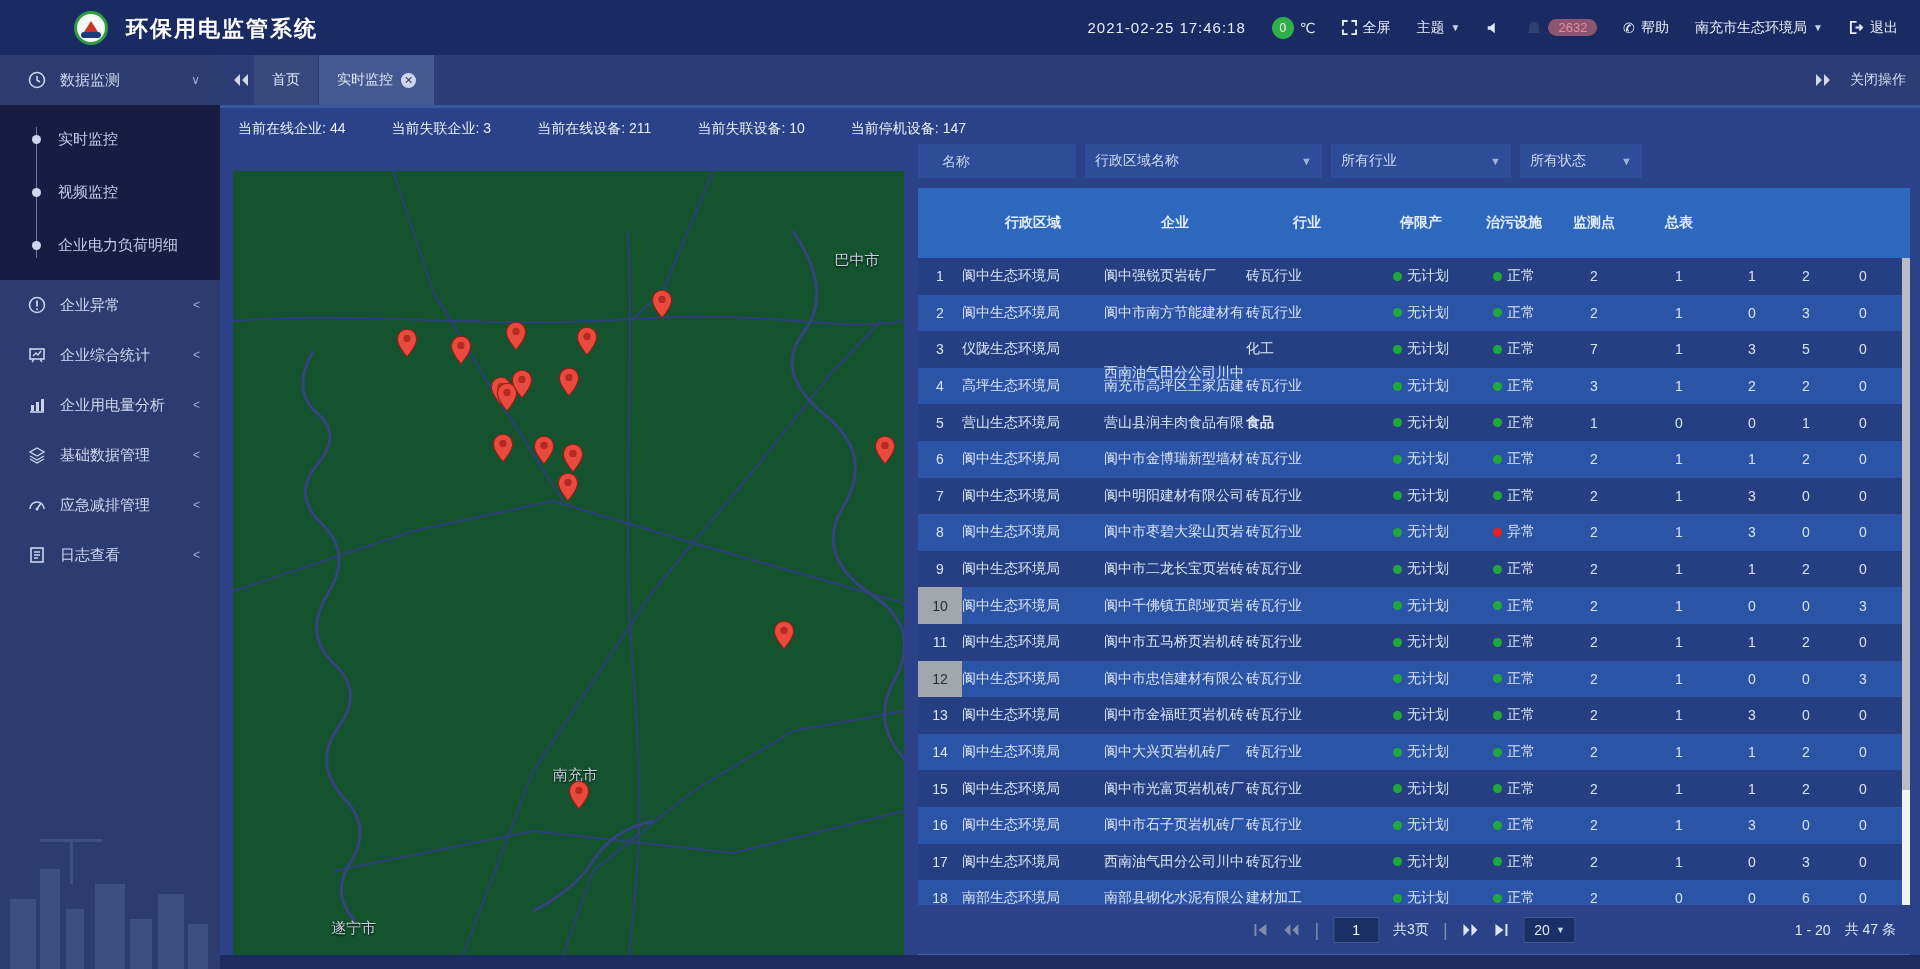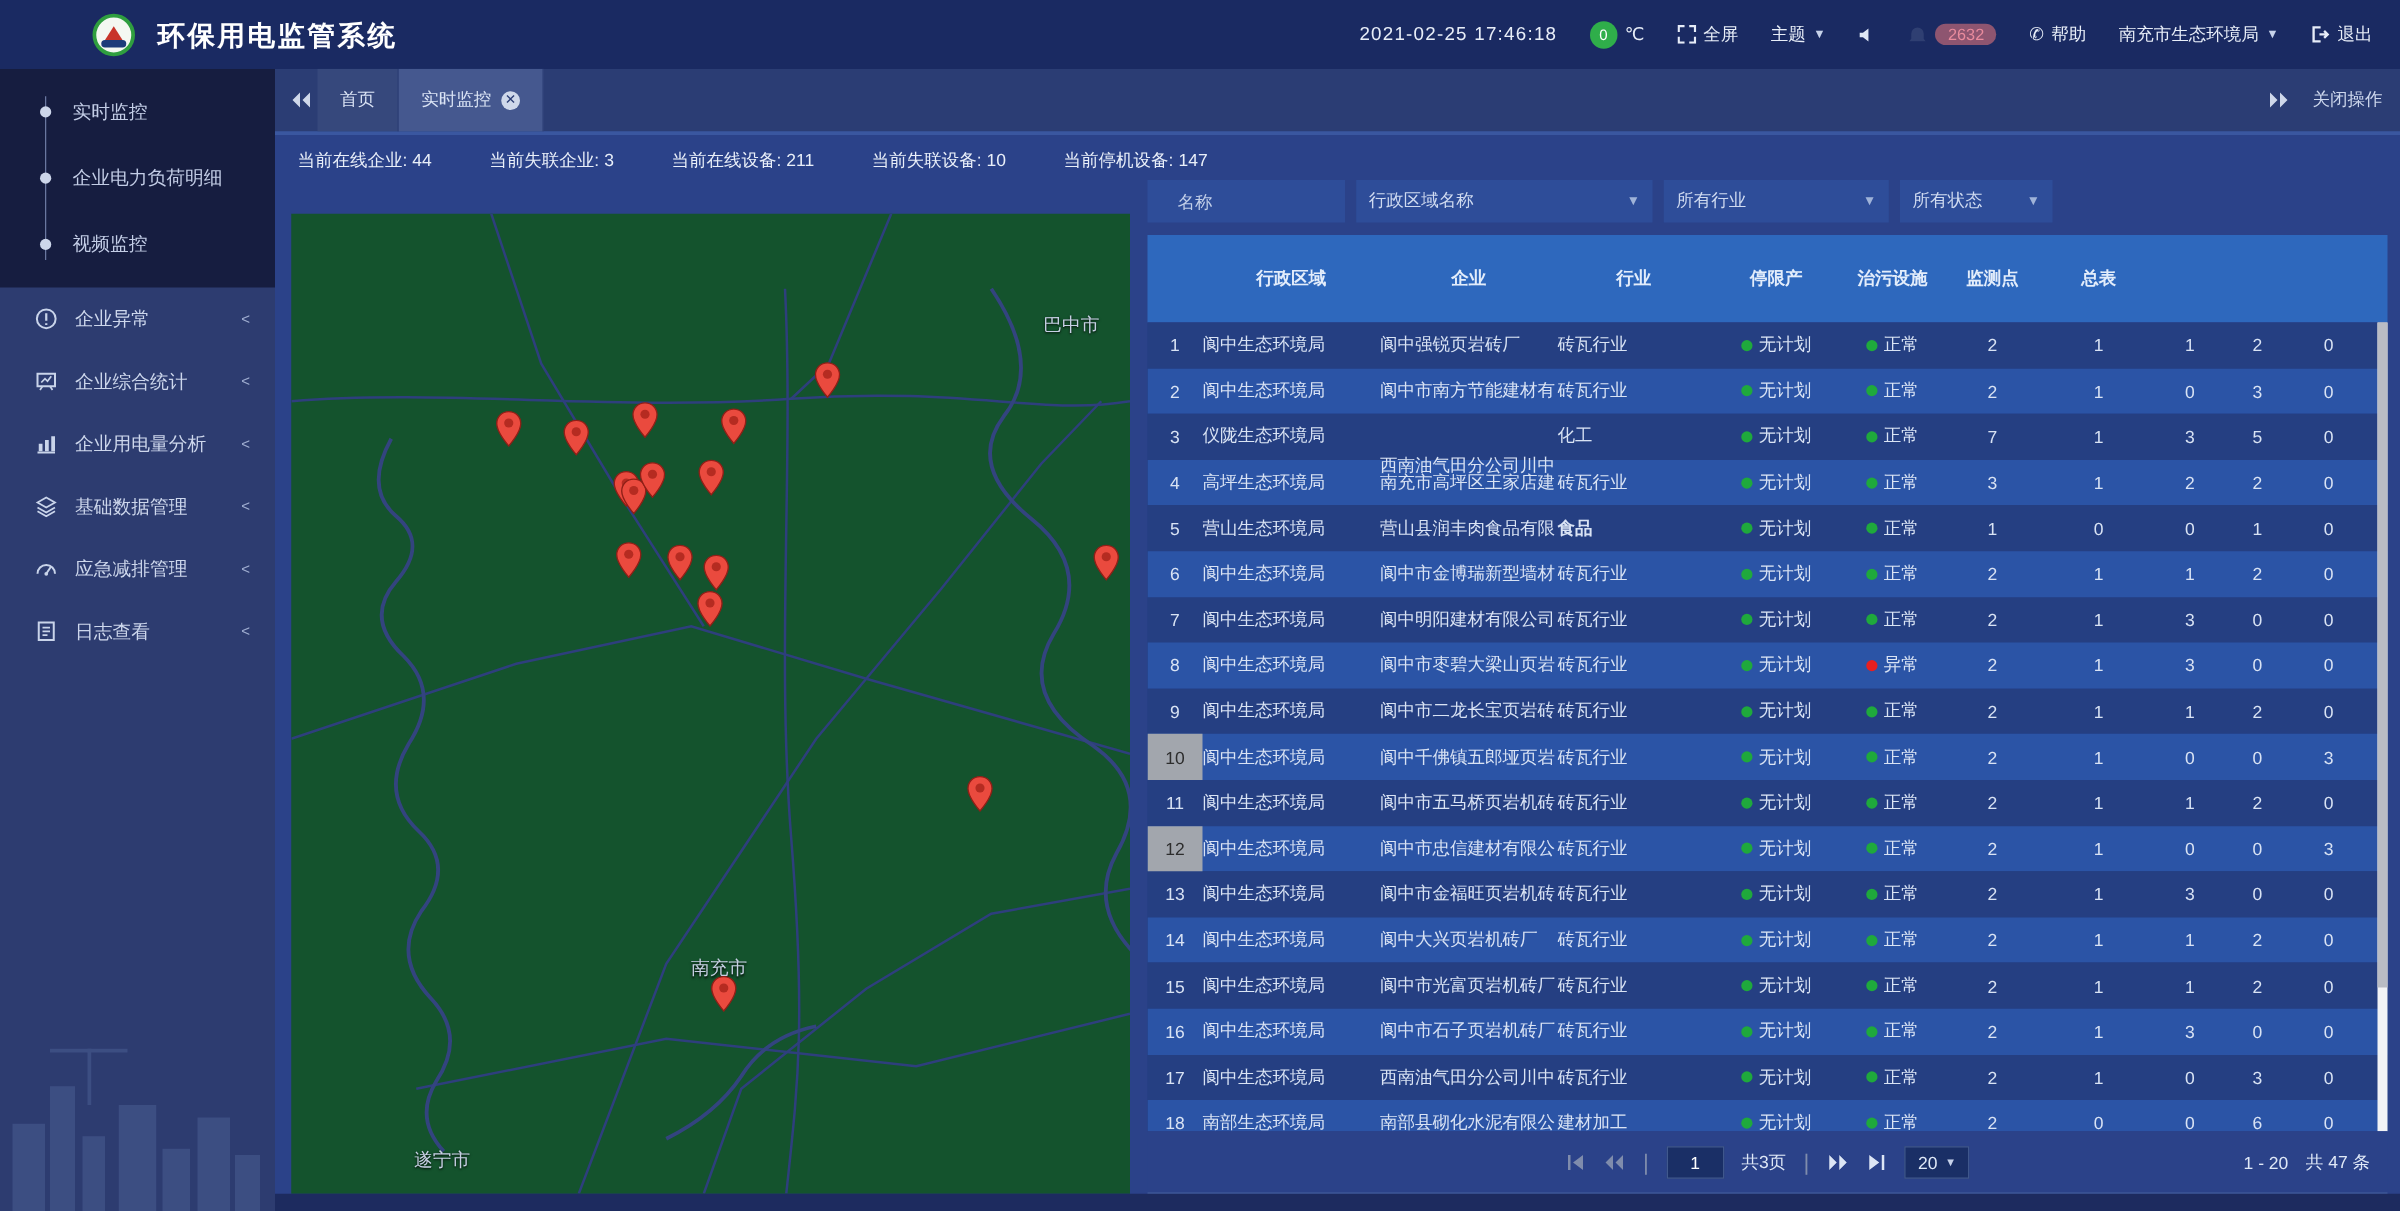--- a/index.html
+++ b/index.html
@@ -180,33 +180,41 @@
             <path d="M8 2H2v12h6" fill="none" stroke="#e6ecf8" stroke-width="2"></path>
             <path d="M7 8h7m-3-3l3 3-3 3" fill="none" stroke="#e6ecf8" stroke-width="2"></path>
           </svg>
         <span>退出</span>
       </span>
     </div>
   </header>
 
   <aside class="sidebar">
     <div id="menu">
+        <div class="menu-row">
+          <span class="mi"><svg width="18" height="18" viewBox="0 0 18 18">
+              <circle cx="9" cy="9" r="7.5" fill="none" stroke="#c9d4ea" stroke-width="1.6"></circle>
+              <path d="M9 5v4l3 2" fill="none" stroke="#c9d4ea" stroke-width="1.6"></path>
+            </svg></span>
+          <span>数据监测</span>
+          <span class="chev">∨</span>
+        </div>
         <div class="submenu">
           <span class="vline"></span>
           <div class="sub-row">
             <span class="dot"></span>
             <span>实时监控</span>
           </div>
           <div class="sub-row">
             <span class="dot"></span>
-            <span>企业电力负荷明细</span>
+            <span>视频监控</span>
           </div>
           <div class="sub-row">
             <span class="dot"></span>
-            <span>视频监控</span>
+            <span>企业电力负荷明细</span>
           </div>
         </div>
         <div class="menu-row">
           <span class="mi"><svg width="18" height="18" viewBox="0 0 18 18">
               <circle cx="9" cy="9" r="7.5" fill="none" stroke="#c9d4ea" stroke-width="1.6"></circle>
               <path d="M9 4.5v6M9 12.5v1.5" stroke="#c9d4ea" stroke-width="1.8"></path>
             </svg></span>
           <span>企业异常</span>
           <span class="chev">&lt;</span>
         </div>

